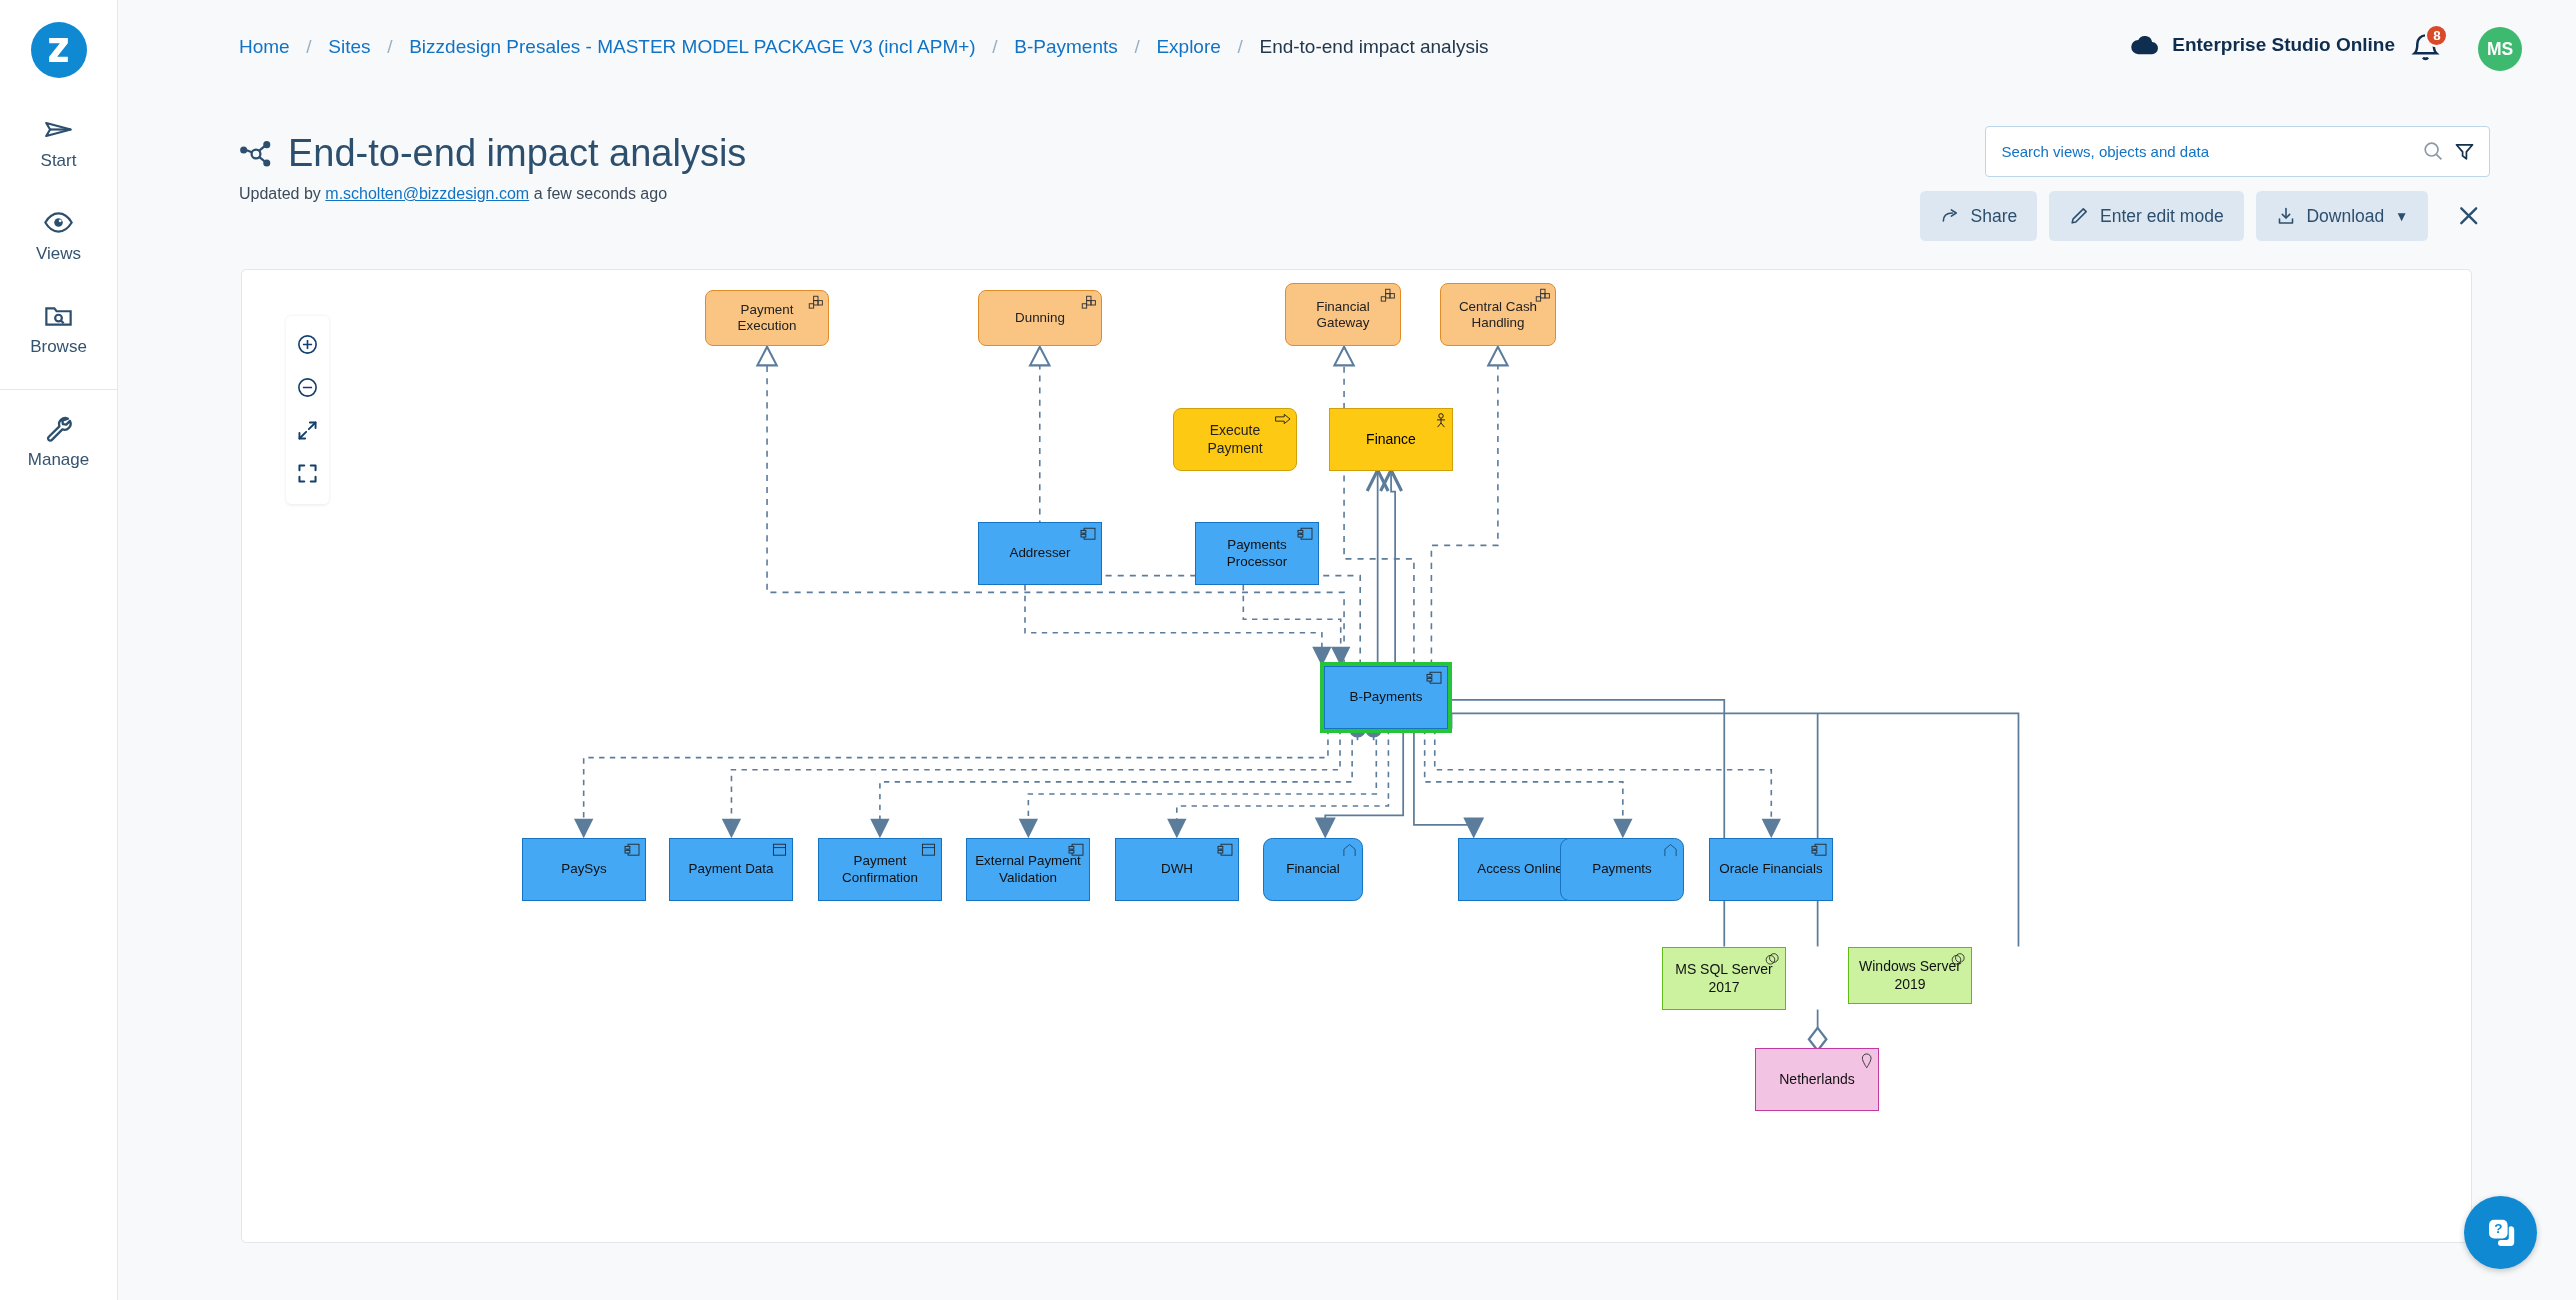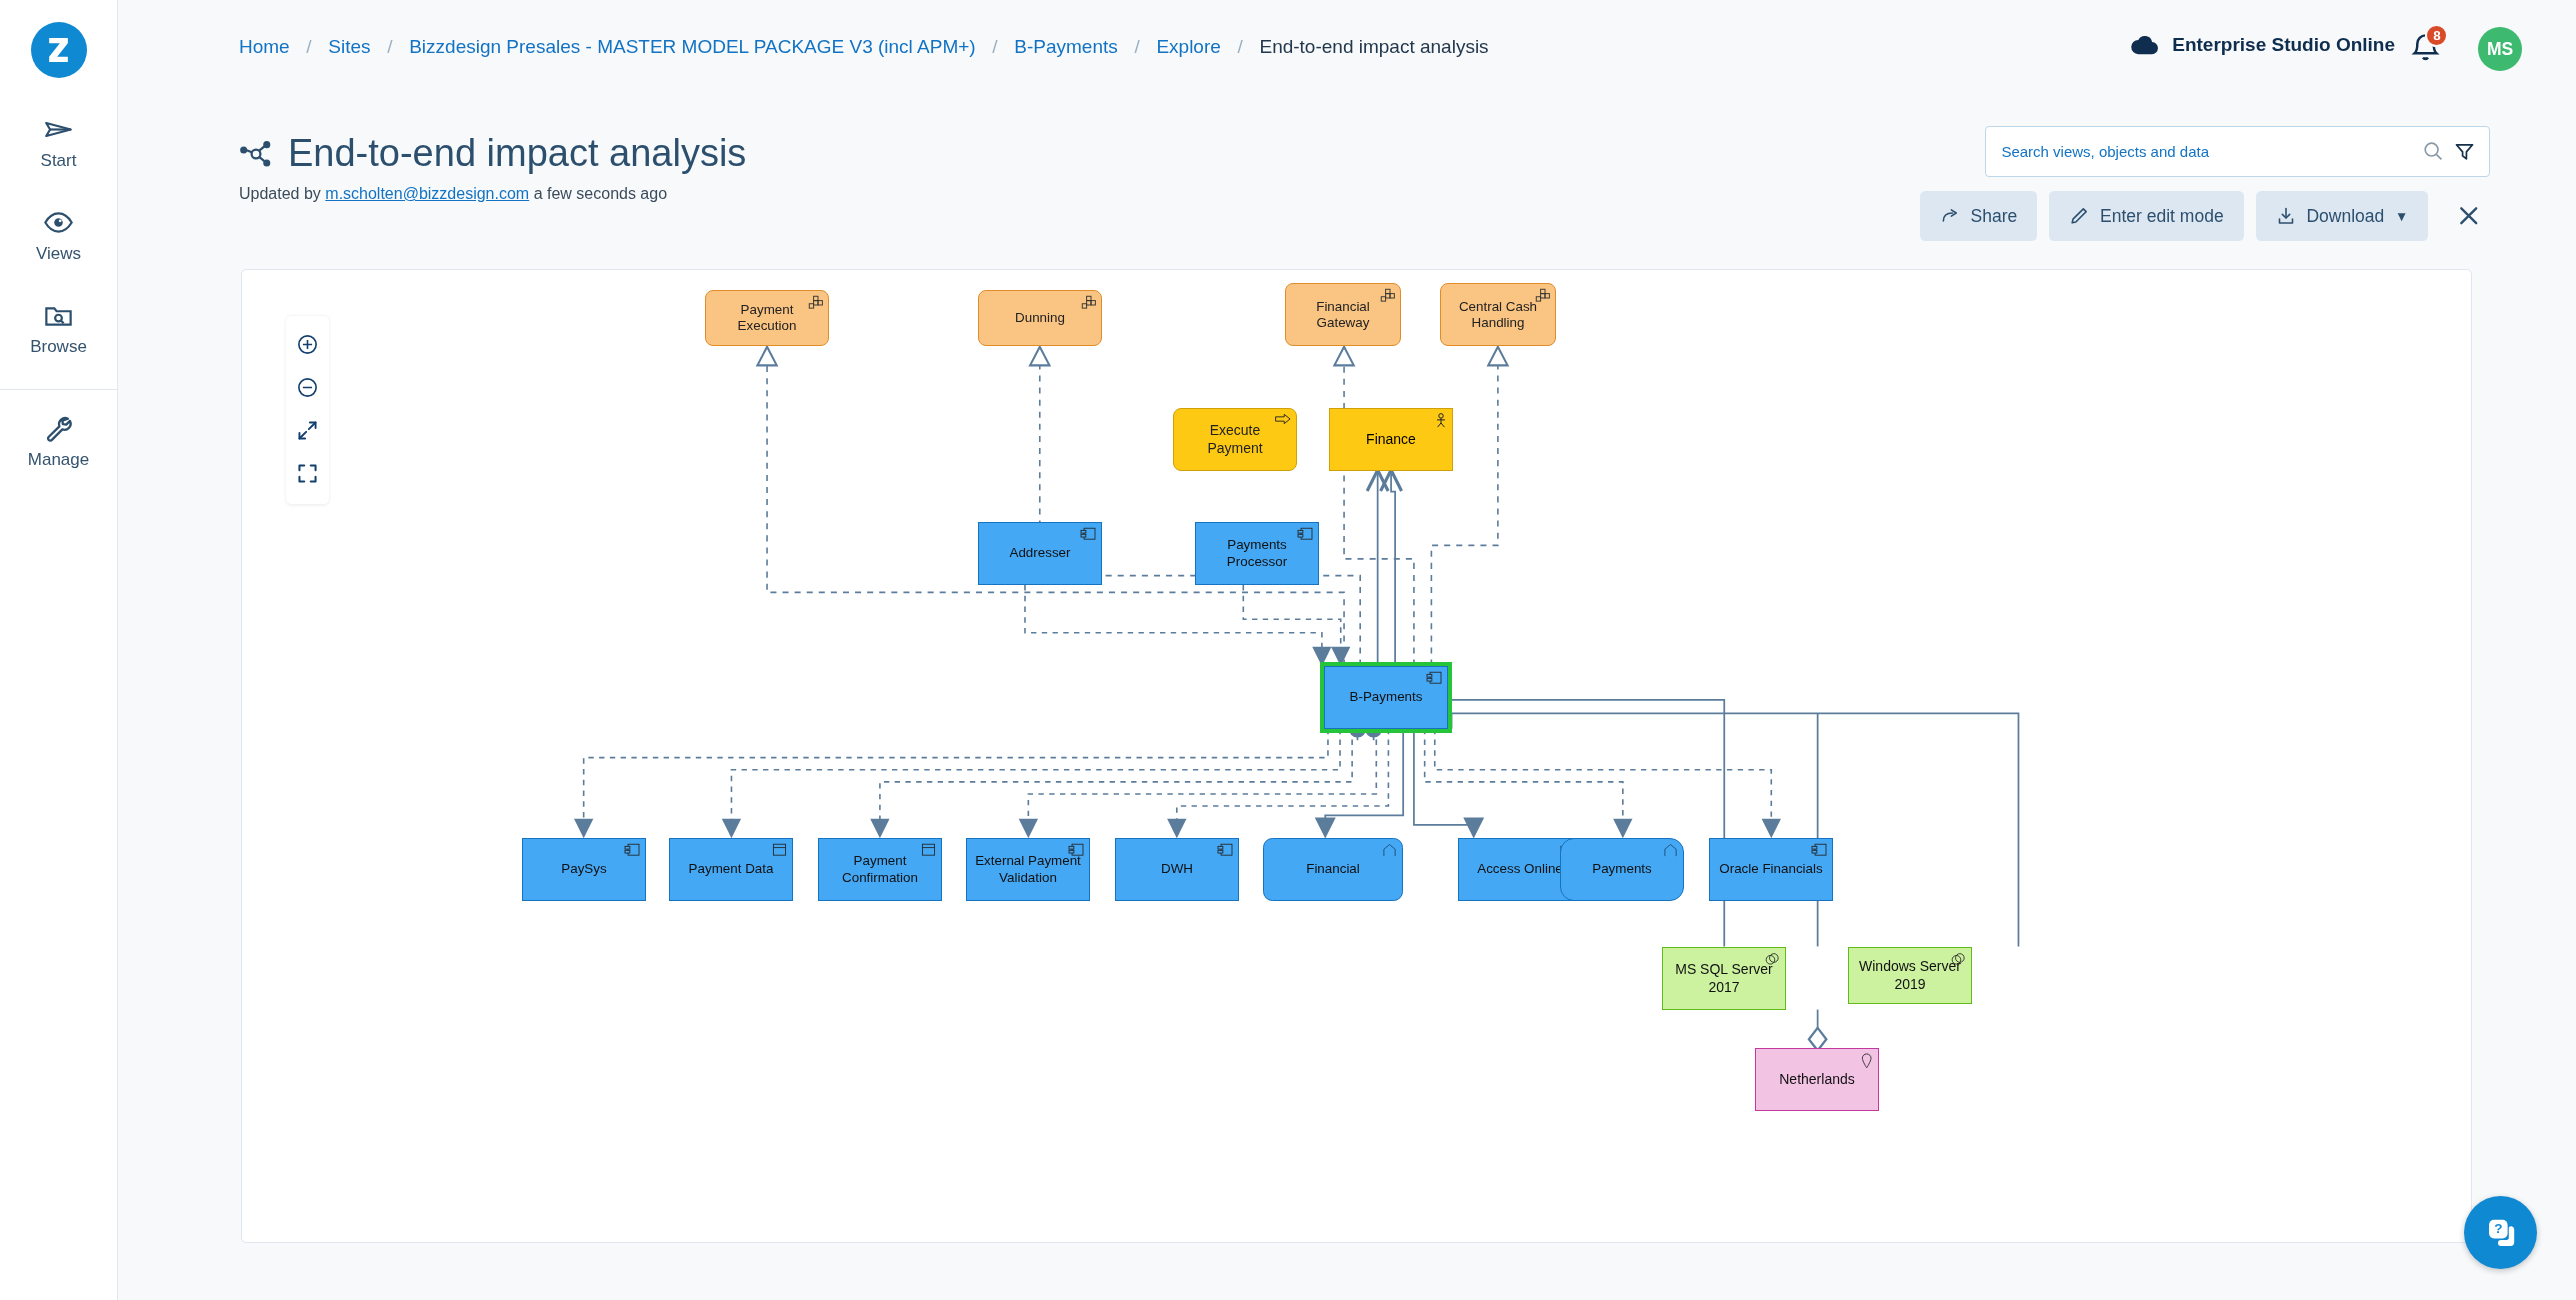--- a/index.html
+++ b/index.html
@@ -524,39 +524,39 @@
         <div class="node n-app" style="left: 873px; top: 568px; width: 124px; height: 63px;">
           <span class="nicon">
             <svg width="16" height="13.4" viewBox="0 0 26 22" fill="none" stroke="#222" stroke-width="1.4">
       <rect x="6.5" y="2" width="18" height="18"></rect>
       <rect x="1.5" y="5.5" width="8" height="4.5" fill="#45a8f5"></rect>
       <rect x="1.5" y="12" width="8" height="4.5" fill="#45a8f5"></rect>
             </svg>
           </span>
           <span class="nlabel">DWH</span>
         </div>
-        <div class="node n-app-r" style="left: 1021px; top: 568px; width: 140px; height: 63px;">
+        <div class="node n-app-r" style="left: 1021px; top: 568px; width: 100px; height: 63px;">
           <span class="nicon">
             <svg width="15" height="15" viewBox="0 0 24 24" fill="none" stroke="#1b4f77" stroke-width="1.5" stroke-linejoin="round">
       <path d="M3 21 V10 L12 2.4 L21 10 V21"></path>
             </svg>
           </span>
           <span class="nlabel">Financial</span>
         </div>
         <div class="node n-app" style="left: 1216px; top: 568px; width: 124px; height: 63px;">
           <span class="nicon">
             <svg width="16" height="13.4" viewBox="0 0 26 22" fill="none" stroke="#222" stroke-width="1.4">
       <rect x="6.5" y="2" width="18" height="18"></rect>
       <rect x="1.5" y="5.5" width="8" height="4.5" fill="#45a8f5"></rect>
       <rect x="1.5" y="12" width="8" height="4.5" fill="#45a8f5"></rect>
             </svg>
           </span>
           <span class="nlabel">Access Online</span>
         </div>
-        <div class="node n-app-r" style="left: 1318px; top: 568px; width: 124px; height: 63px; border-radius: 14px;">
+        <div class="node n-app-r" style="left: 1318px; top: 568px; width: 124px; height: 63px;">
           <span class="nicon">
             <svg width="15" height="15" viewBox="0 0 24 24" fill="none" stroke="#1b4f77" stroke-width="1.5" stroke-linejoin="round">
       <path d="M3 21 V10 L12 2.4 L21 10 V21"></path>
             </svg>
           </span>
           <span class="nlabel">Payments</span>
         </div>
         <div class="node n-app" style="left: 1467px; top: 568px; width: 124px; height: 63px;">
           <span class="nicon">
             <svg width="16" height="13.4" viewBox="0 0 26 22" fill="none" stroke="#222" stroke-width="1.4">

